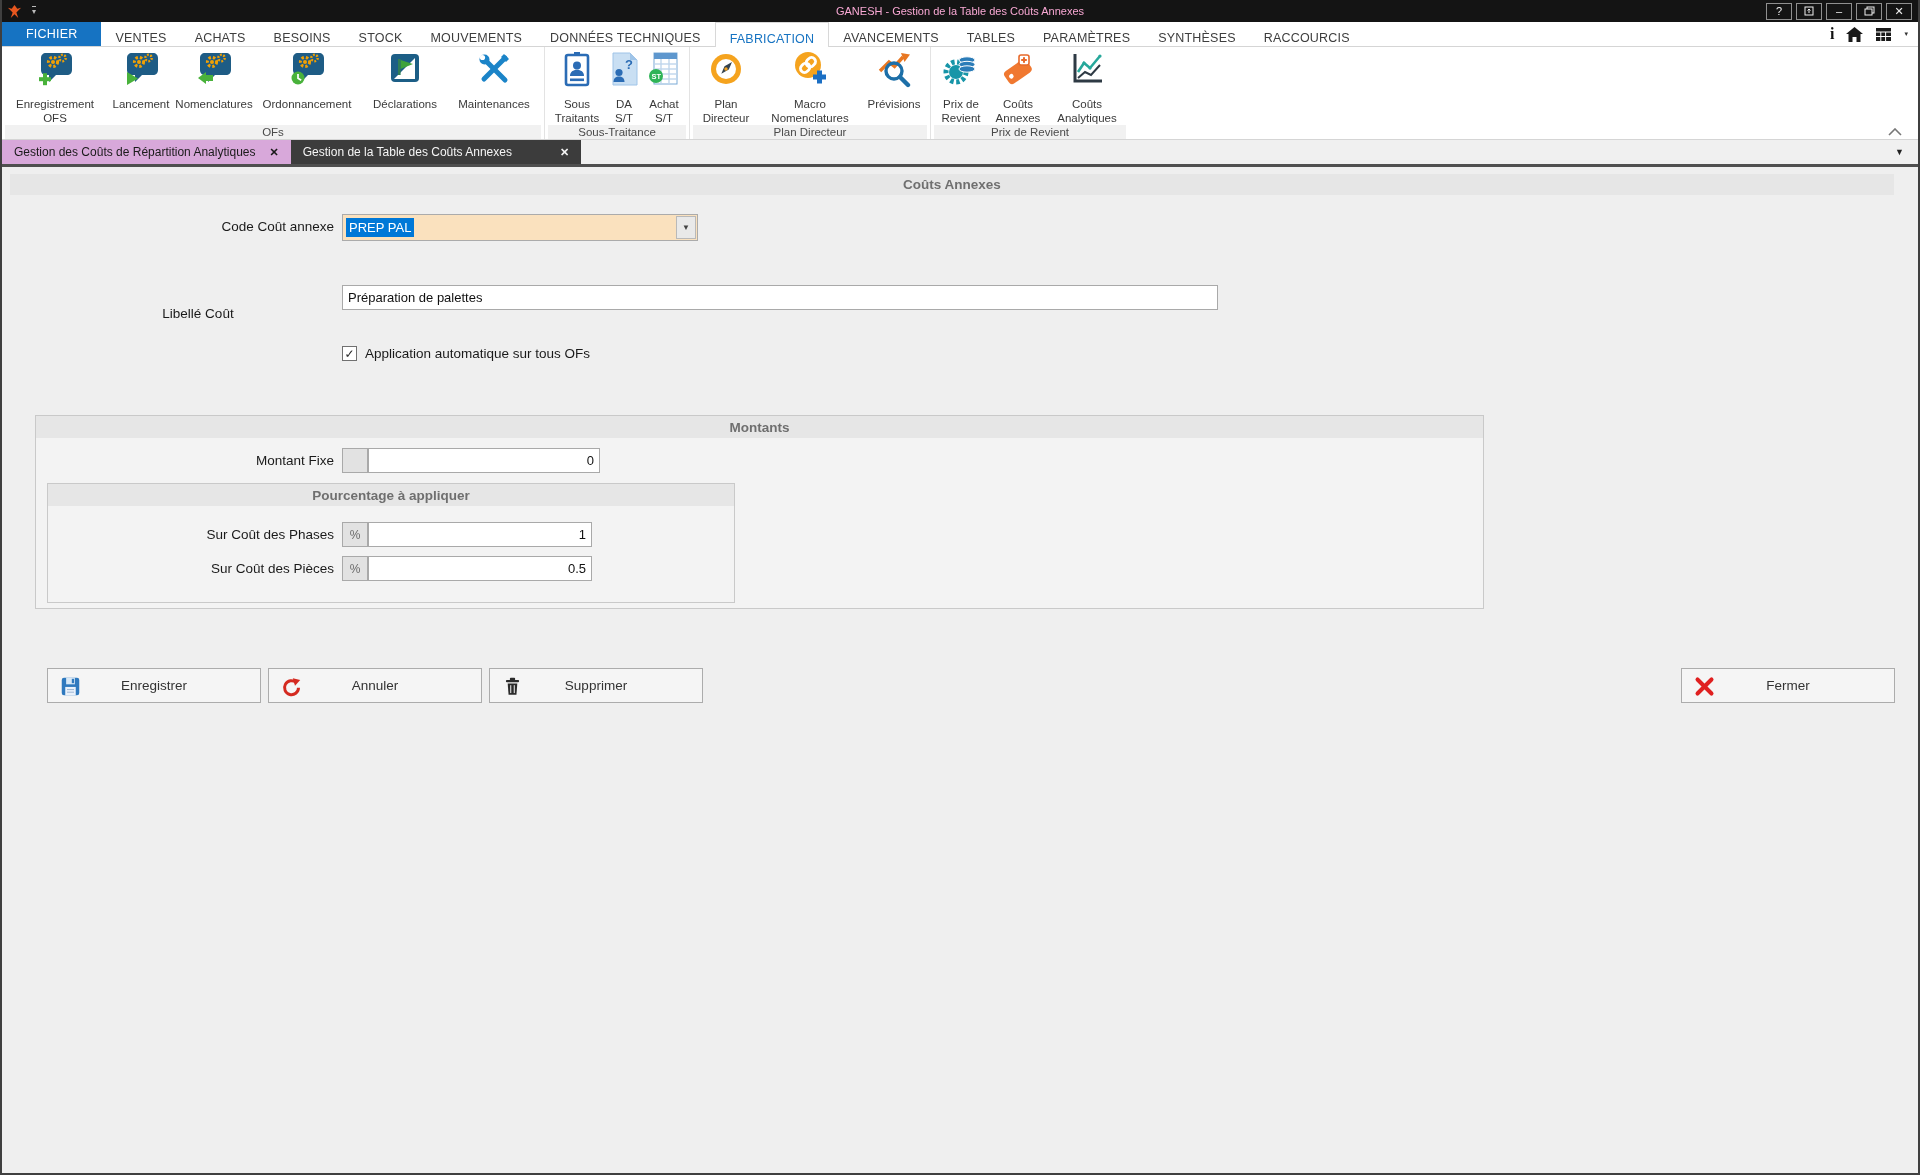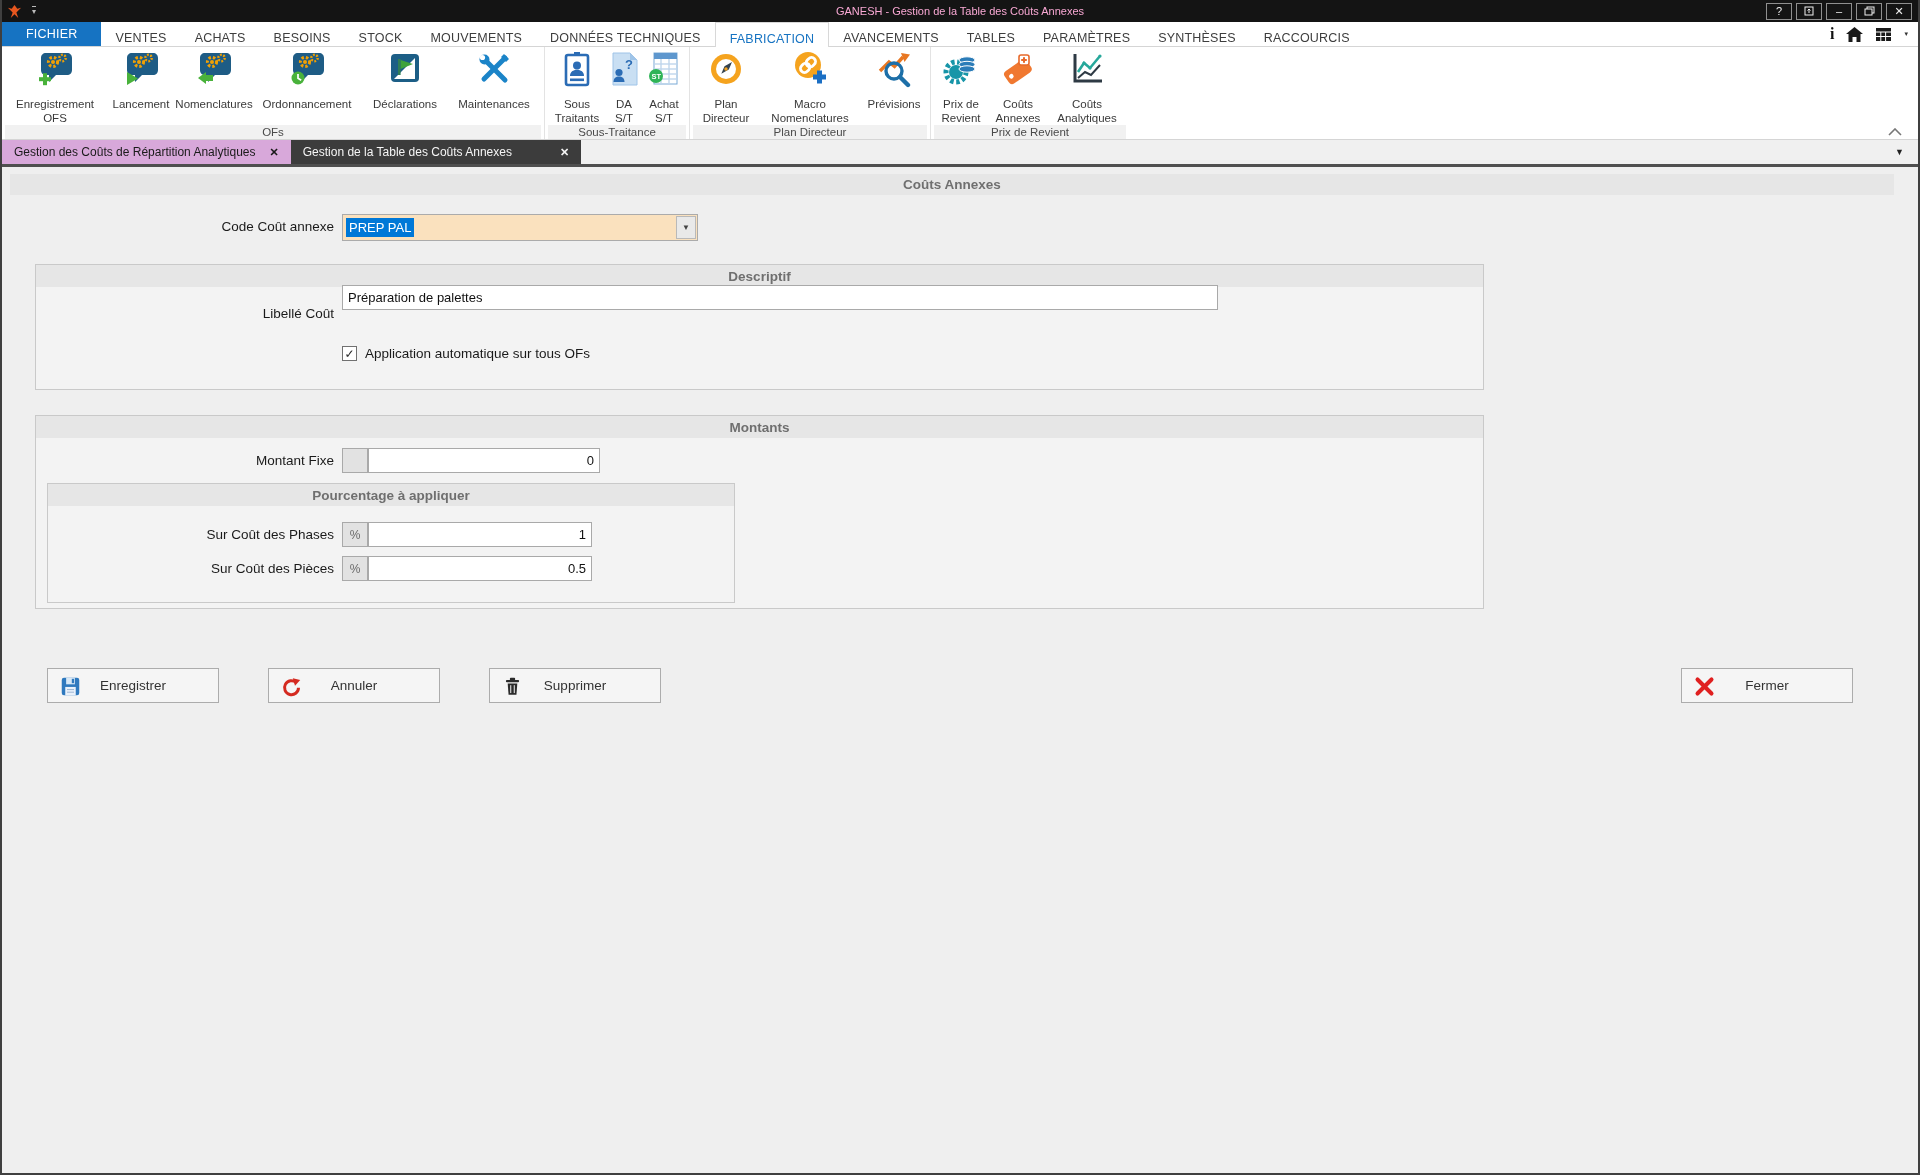--- a/index.html
+++ b/index.html
@@ -64,21 +64,21 @@
   .combo { position:absolute; height:27px; background:#FAE1BE; border:1px solid #ABABAB; display:flex; align-items:center; }
   .combo .sel { margin-left:3px; background:#0078D7; color:#FFF; font-size:13px; padding:2px 3px; }
   .combo-btn { position:absolute; right:1px; top:1px; width:20px; height:23px; background:#E9E9E9;
                border:1px solid #B9B9B9; display:flex; align-items:center; justify-content:center;
                font-size:8px; color:#444; }
   .checkrow { position:absolute; display:flex; align-items:center; gap:8px; font-size:13.5px; color:#1A1A1A; }
   .checkbox { width:15px; height:15px; background:#FFF; border:1px solid #707070; display:flex;
               align-items:center; justify-content:center; font-size:12px; color:#2A2A2A; line-height:1; }
 
   
-  .abtn { position:absolute; width:172px; height:35px; background:#F5F5F5; border:1px solid #ACACAC; }
+  .abtn { position:absolute; width:214px; height:35px; background:#F5F5F5; border:1px solid #ACACAC; }
   .abtn .lbl { position:absolute; left:0; right:0; top:0; bottom:0; display:flex; align-items:center;
                justify-content:center; font-size:13.5px; color:#333; }
   .abtn .ico { position:absolute; left:12px; top:7px; width:21px; height:21px; }
 </style>
 </head>
 <body>
 
 <div class="window">
 
   <div class="titlebar">
@@ -351,24 +351,21 @@
   <div class="content">
 
     <div class="strip" style="left:8px; top:4px; width:1884px; height:21px;">Coûts Annexes</div>
 
     <div class="flabel" style="left:60px; top:44px; width:272px;">Code Coût annexe</div>
     <div class="combo" style="left:340px; top:44px; width:356px;">
       <span class="sel">PREP PAL</span>
       <span class="combo-btn">▼</span>
     </div>
 
-    <div class="gbox" style="left:33px; top:94px; width:1449px; height:126px;">
-      <div class="strip">Descriptif</div>
-    </div>
-    <div class="flabel" style="left:60px; top:131px; width:272px;">Libellé Coût</div>
+    <div class="flabel" style="left:60px; top:131px; width:272px;text-align:center;">Libellé Coût</div>
     <input class="tinput" style="left: 340px; top: 115px; width: 876px;" value="Préparation de palettes">
     <div class="checkrow" style="left:340px; top:176px;">
       <span class="checkbox">✓</span>
       <span>Application automatique sur tous OFs</span>
     </div>
 
     <div class="gbox" style="left:33px; top:245px; width:1449px; height:194px;">
       <div class="strip">Montants</div>
     </div>
     <div class="flabel" style="left:60px; top:278px; width:272px;">Montant Fixe</div>

